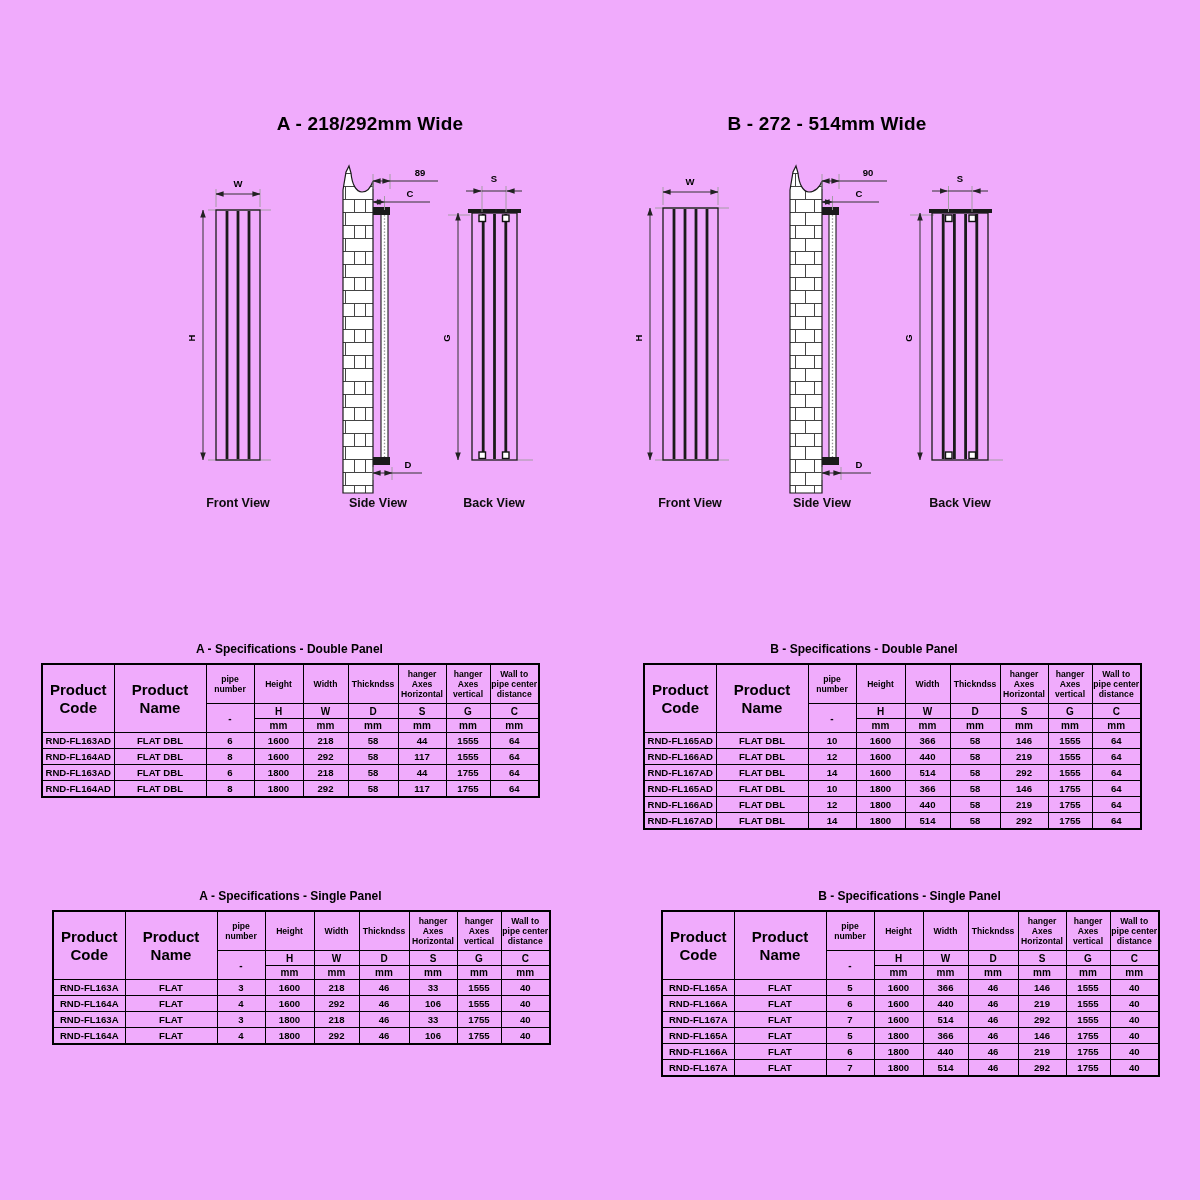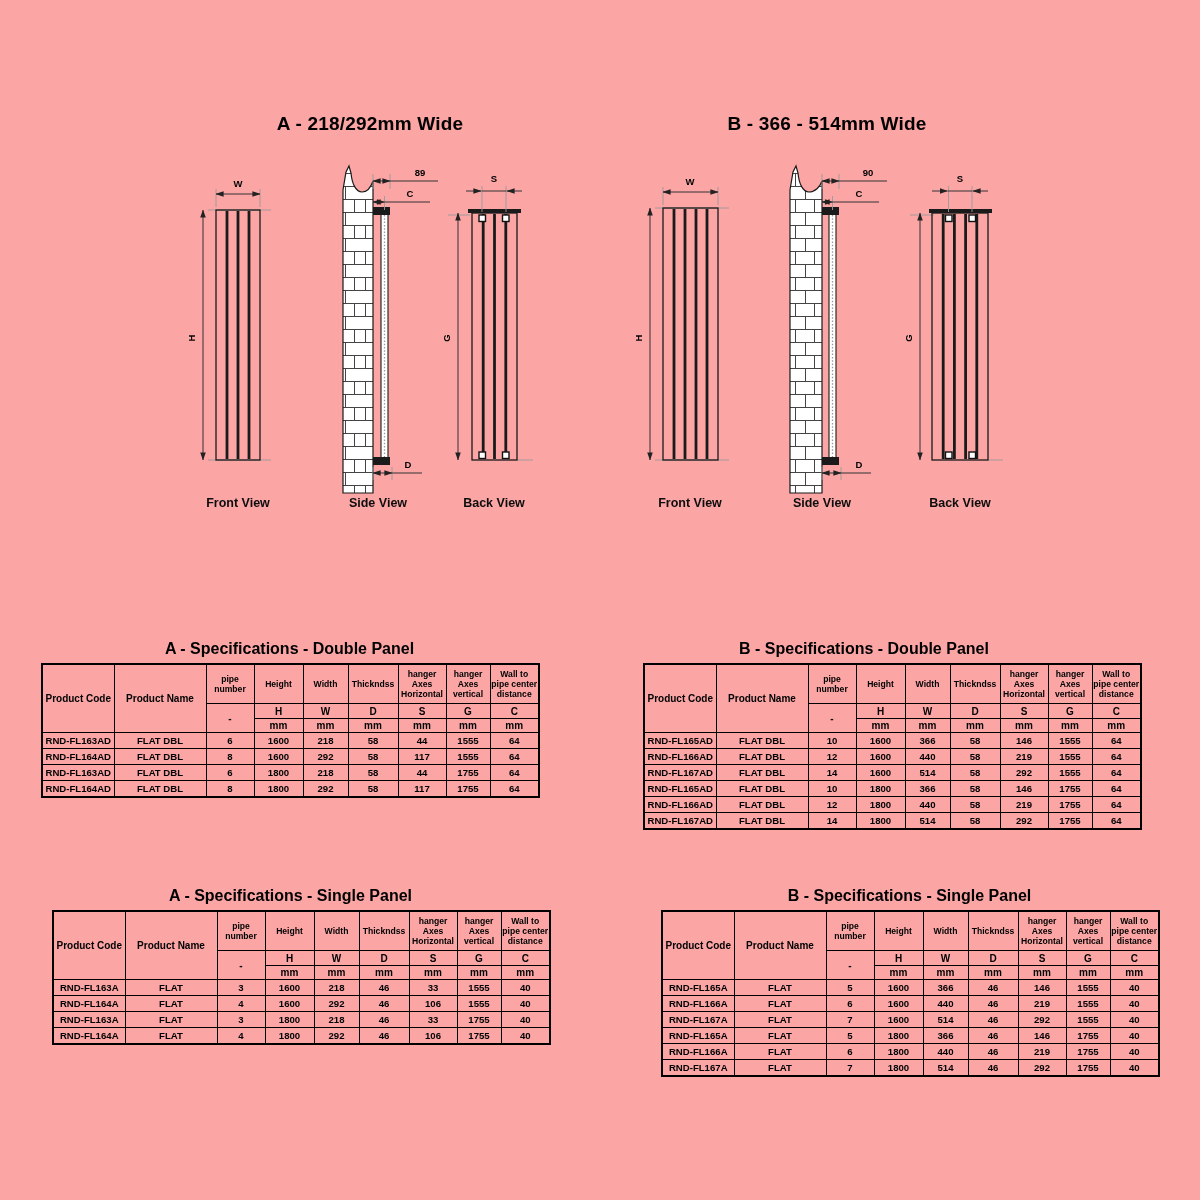--- a/index.html
+++ b/index.html
@@ -1,46 +1,46 @@
 <!DOCTYPE html>
 <html><head>
 <meta charset="utf-8">
 <style>
   html,body{margin:0;padding:0;background:#fff;}
-  .page{position:relative;width:1200px;height:1200px;background:#fca5a5;overflow:hidden;
+  .page{position:relative;width:1200px;height:1200px;background:#f0abfc;overflow:hidden;
         font-family:"Liberation Sans",sans-serif;color:#000;text-decoration:underline;}
   .abs{position:absolute;}
   .dwg-title{font-weight:bold;font-size:19px;text-align:center;letter-spacing:.2px;}
   
   .out{stroke:#1a1a1a;stroke-width:1.3;fill:none;}
   .thick{stroke:#1a1a1a;stroke-width:2.8;}
   .dim{stroke:#333;stroke-width:1;fill:none;}
   .ext{stroke:#9a9a9a;stroke-width:0.9;fill:none;}
   .lbl{font:bold 9.5px "Liberation Sans",sans-serif;fill:#000;}
   .viewlbl{font:bold 12.5px "Liberation Sans",sans-serif;fill:#0d0d0d;text-anchor:middle;}
   
   .tbl-wrap{position:absolute;}
-  .tbl-title{font-weight:bold;font-size:16px;text-align:center;height:22px;line-height:16px;}
+  .tbl-title{font-weight:bold;font-size:12px;text-align:center;height:22px;line-height:16px;}
   table.spec{border-collapse:collapse;table-layout:fixed;width:497px;border:2px solid #000;}
   table.spec th,table.spec td{border:1.5px solid #000;text-align:center;vertical-align:middle;
       padding:0;overflow:hidden;font-weight:bold;}
   table.spec th.hd{height:38px;font-size:8.6px;line-height:1.18;}
-  table.spec th.hd.big{font-size:10px;}
+  table.spec th.hd.big{font-size:15px;}
   table.spec tr.sym-row th{height:14px;font-size:10px;}
   table.spec tr.unit-row th{height:13px;font-size:10px;}
   table.spec tbody td{height:15px;font-size:9.6px;}
 </style>
 </head>
 <body>
 
 <div class="page">
 
   <div class="abs dwg-title" style="left:150px;top:113px;width:440px;">A - 218/292mm Wide</div>
 
-  <div class="abs dwg-title" style="left:610px;top:113px;width:434px;">B - 366 - 514mm Wide</div>
+  <div class="abs dwg-title" style="left:610px;top:113px;width:434px;">B - 272 - 514mm Wide</div>
 
   <svg class="abs" style="left:150px;top:160px;" width="450" height="355" viewBox="0 0 450 355">
     <defs>
       <marker id="arrA" viewBox="0 0 10 10" refX="9.5" refY="5" markerWidth="8" markerHeight="8" orient="auto-start-reverse">
           <path d="M0,1.5 L10,5 L0,8.5 z" fill="#222"></path>
         </marker>
       <pattern id="brickA" width="30" height="26" patternUnits="userSpaceOnUse">
         <rect width="30" height="26" fill="#fff"></rect>
         <path d="M0,0.5 H30 M0,13.5 H30 M15.5,0 V13 M5.5,13 V26 M24.5,13 V26" stroke="#444" stroke-width="1" fill="none"></path>
       </pattern>

